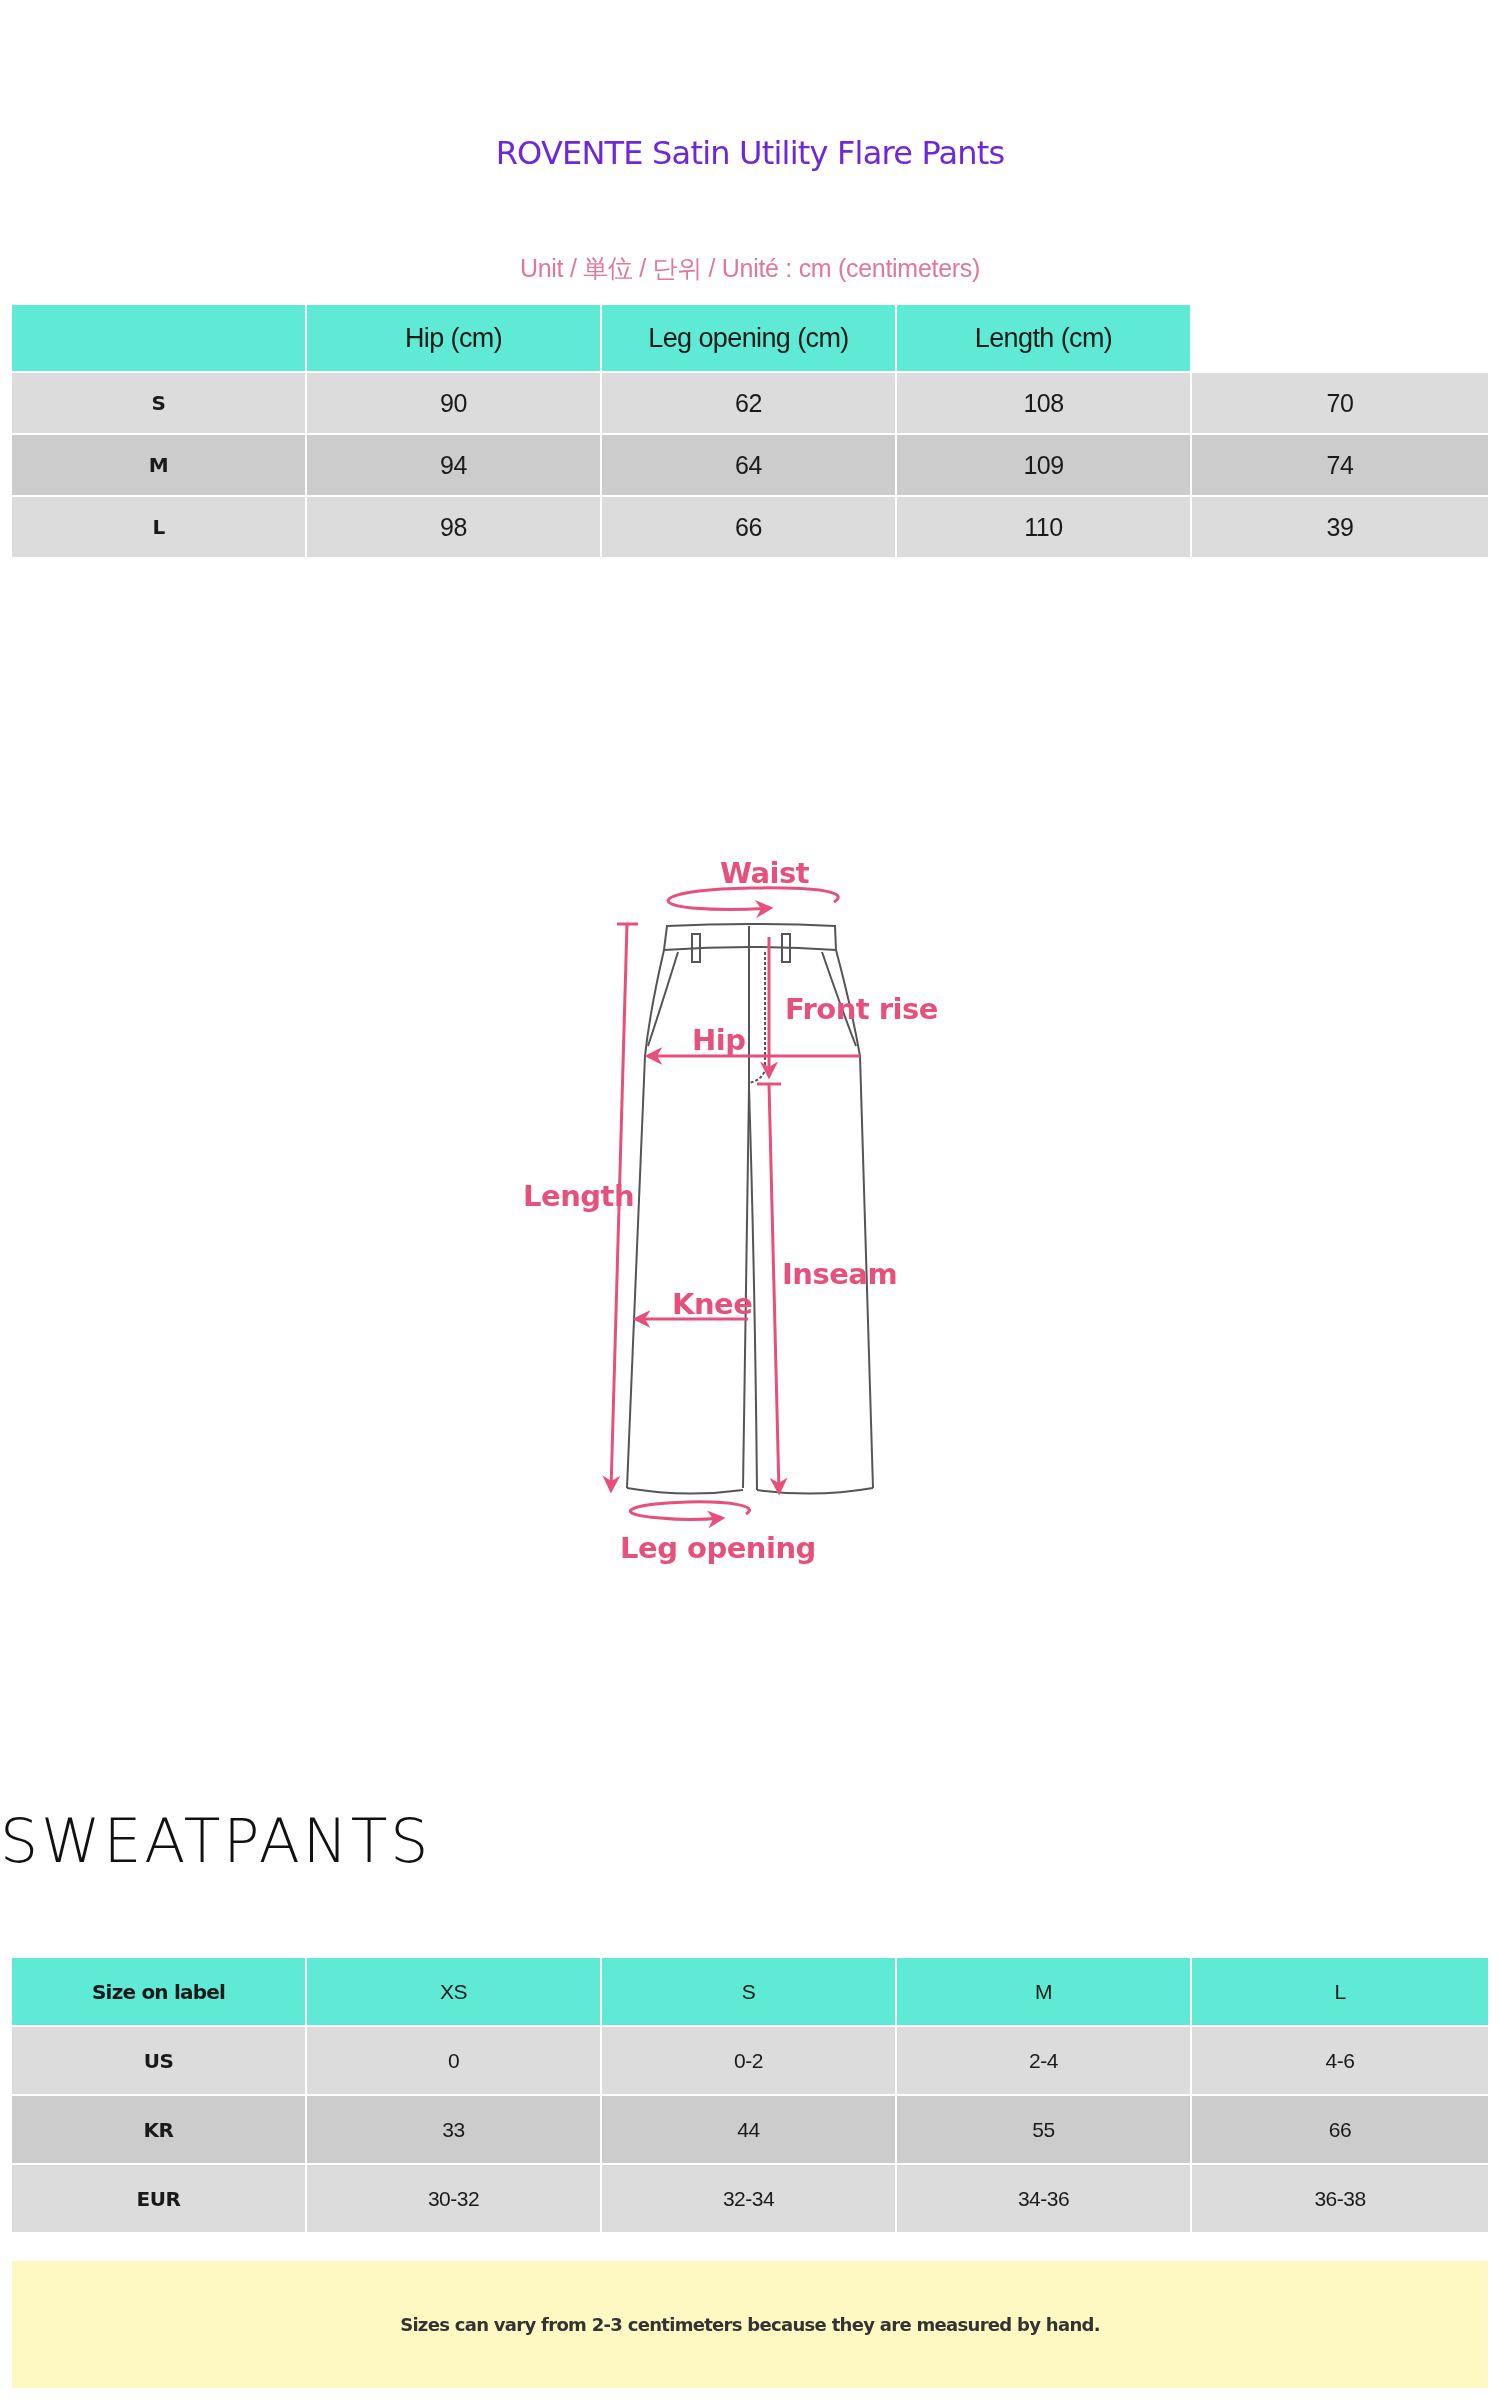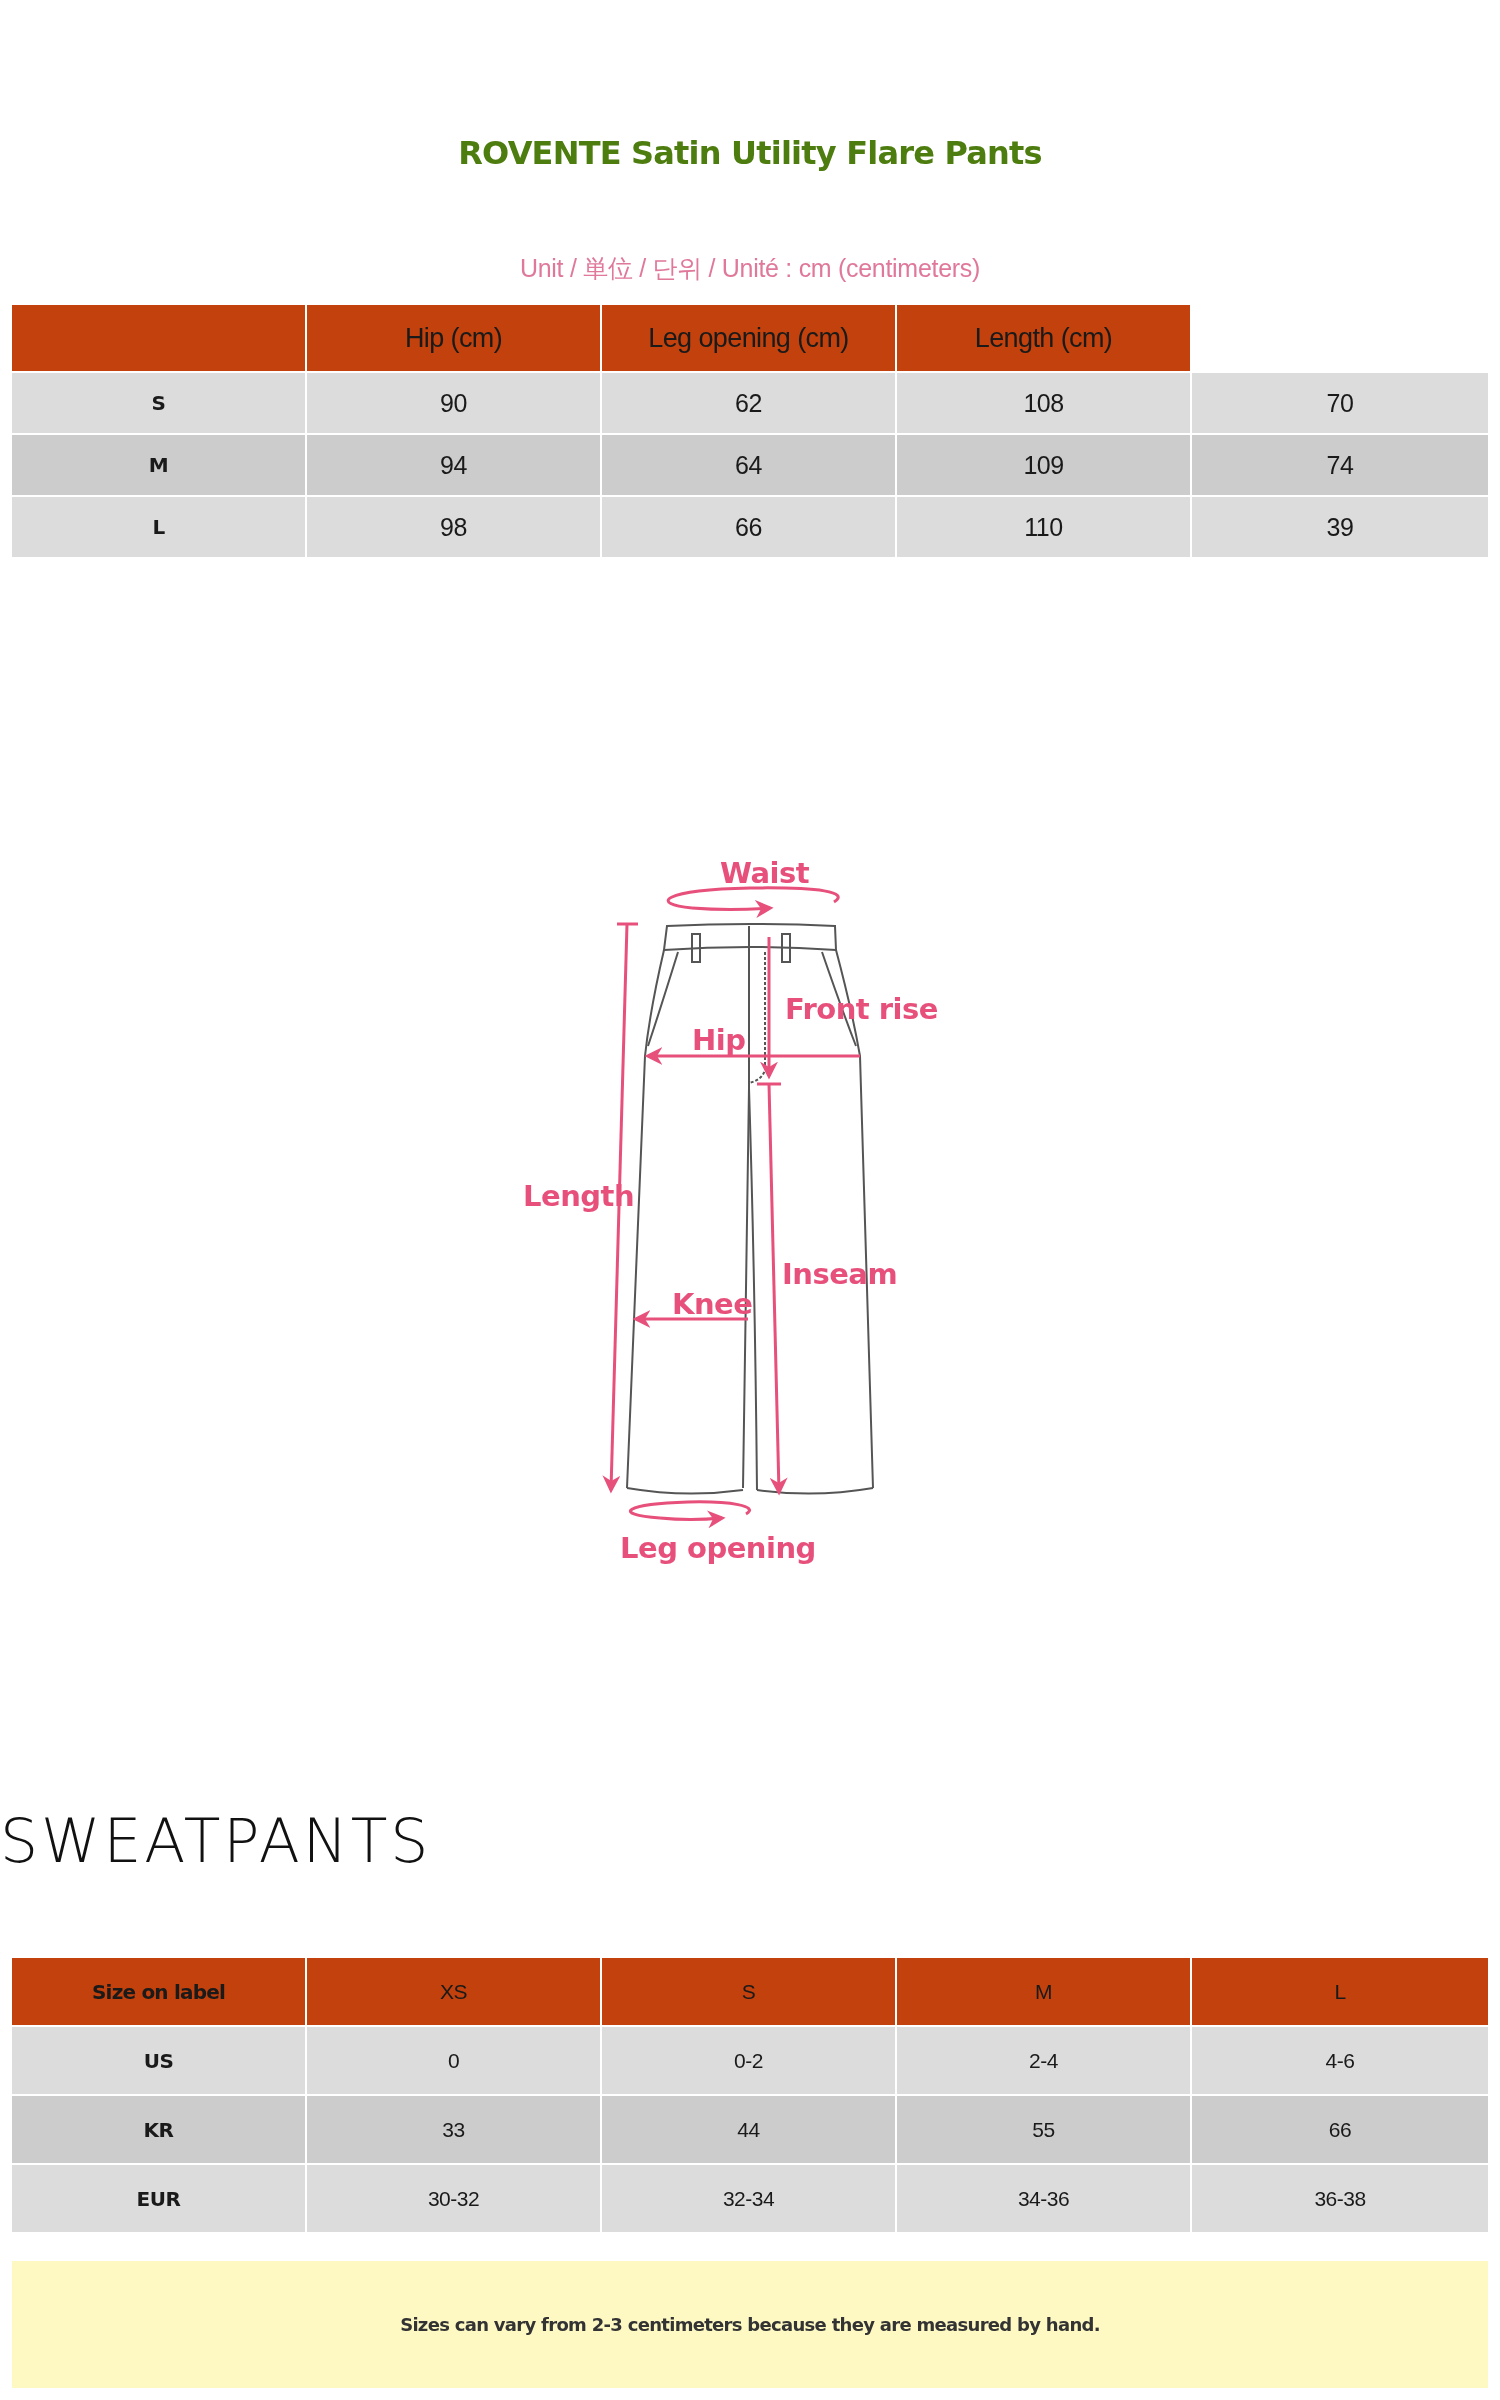--- a/index.html
+++ b/index.html
@@ -1,34 +1,34 @@
 <!DOCTYPE html>
 <html><head>
 <meta charset="utf-8">
 <style>
   html, body { margin: 0; padding: 0; background: #ffffff; }
   body { width: 1500px; height: 2400px; position: relative; overflow: hidden; font-family: "Liberation Sans", "DejaVu Sans", sans-serif; color: #111; }
   .abs { position: absolute; }
   .title {
     left: 0; width: 1500px; top: 134px; text-align: center;
-    font-family: "DejaVu Sans", sans-serif; font-size: 32px; font-weight: bold; color: #4d7c0f; letter-spacing: -0.8px;
+    font-family: "DejaVu Sans", sans-serif; font-size: 32px; font-weight: normal; color: #6d28d9; letter-spacing: -0.8px;
   }
   .unit {
     left: 0; width: 1500px; top: 252px; text-align: center;
     font-family: "Liberation Sans", sans-serif; font-size: 25px; color: #e0789a; letter-spacing: -0.3px;
   }
   .tbl { position: absolute; left: 12px; width: 1476px; }
   .row { display: flex; margin-bottom: 2px; }
   .cell {
     box-sizing: border-box; display: flex; align-items: center; justify-content: center;
     margin-right: 2px; font-family: "DejaVu Sans", sans-serif; color: #1a1a1a;
   }
   .cell:last-child { margin-right: 0; }
   .c0 { width: 293px; } .c1 { width: 293px; } .c2 { width: 293px; } .c3 { width: 293px; } .c4 { width: 296px; }
-  .hdr .cell { background: #c2410c; }
+  .hdr .cell { background: #5eead4; }
   .r-light .cell { background: #dcdcdc; }
   .r-dark .cell { background: #cccccc; }
 
   #size-table .hdr .cell { height: 66px; font-size: 27px; letter-spacing: -0.6px; font-family: "Liberation Sans", sans-serif; }
   #size-table .body-row .cell { height: 60px; font-size: 25px; letter-spacing: -0.5px; font-family: "Liberation Sans", sans-serif; }
   #size-table .body-row .cell.c0 { font-weight: bold; font-family: "DejaVu Sans", sans-serif; font-size: 20px; }
 
   #conv-table .hdr .cell { height: 67px; font-size: 21px; letter-spacing: -0.5px; font-family: "Liberation Sans", sans-serif; }
   #conv-table .hdr .cell.c0 { font-weight: bold; font-family: "DejaVu Sans", sans-serif; font-size: 20px; letter-spacing: -0.8px; }
   #conv-table .body-row .cell { height: 67px; font-size: 21px; letter-spacing: -0.5px; font-family: "Liberation Sans", sans-serif; }

